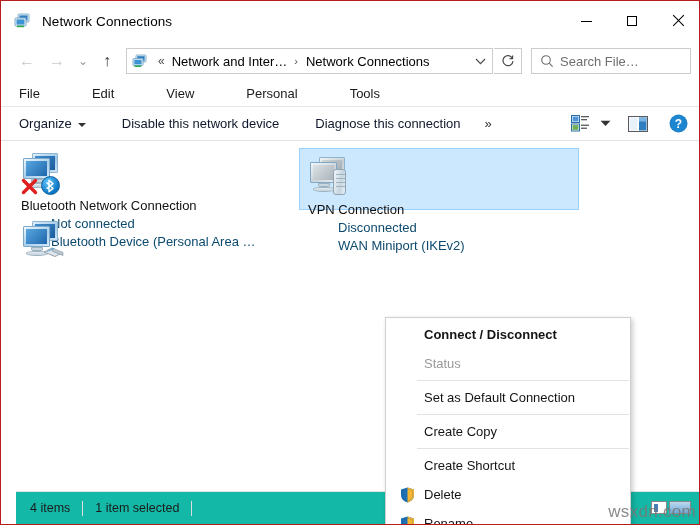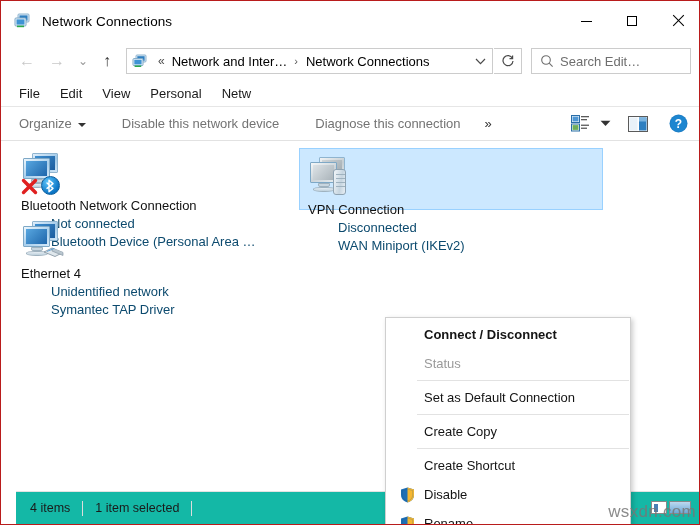--- a/index.html
+++ b/index.html
@@ -191,20 +191,21 @@
   
   .menubar {
     position: absolute;
     left: 0; top: 80px;
     width: 700px;
     height: 25px;
     background: #ffffff;
     display: flex;
     align-items: center;
     border-bottom: 1px solid #e6e6e6;
+    gap: 32px;
   }
   .menu-item {
     font-size: 13px;
     color: #1a1a1a;
     padding: 2px 9px;
     margin-left: 2px;
   }
   .menu-item.first { margin-left: 9px; }
 
   
@@ -213,21 +214,21 @@
     left: 0; top: 106px;
     width: 700px;
     height: 33px;
     background: #ffffff;
     display: flex;
     align-items: center;
     border-bottom: 1px solid #e2e2e2;
   }
   .cmd {
     font-size: 13px;
-    color: #737373;
+    color: #0f172a;
     padding: 4px 10px;
     white-space: nowrap;
   }
   .cmd.first { margin-left: 8px; }
   .caret {
     display: inline-block;
     margin-left: 6px;
     border-left: 4px solid transparent;
     border-right: 4px solid transparent;
     border-top: 4px solid #333;
@@ -570,30 +571,30 @@
       </svg>
     </div>
 
     <div class="searchbox">
       <span style="margin-left:8px;display:flex;">
         <svg width="14" height="14" viewBox="0 0 14 14">
           <circle cx="6" cy="6" r="4.3" fill="none" stroke="#6e6e6e" stroke-width="1.1"></circle>
           <line x1="9.2" y1="9.2" x2="12.6" y2="12.6" stroke="#6e6e6e" stroke-width="1.1"></line>
         </svg>
       </span>
-      <span class="search-ph">Search Edit…</span>
+      <span class="search-ph">Search File…</span>
     </div>
   </div>
 
   <div class="menubar">
     <div class="menu-item first">File</div>
     <div class="menu-item">Edit</div>
     <div class="menu-item">View</div>
     <div class="menu-item">Personal</div>
-    <div class="menu-item">Netw</div>
+    <div class="menu-item">Tools</div>
   </div>
 
   <div class="cmdbar">
     <div class="cmd first">
       <span>Organize</span><span class="caret"></span>
     </div>
     <div class="cmd" style="margin-left:16px">Disable this network device</div>
     <div class="cmd" style="margin-left:16px">Diagnose this connection</div>
     <div class="cmd-chevrons">»</div>
 
@@ -666,28 +667,23 @@
         <div class="nic-stand"></div>
         <div class="nic-base"></div>
         <div class="badge-rj45">
           <svg width="22" height="14" viewBox="0 0 22 14">
             <path d="M1 7 L9 3 L20 7.5 L12 11.5 Z" fill="#dfe7ec" stroke="#8a9aa6" stroke-width="0.9"></path>
             <path d="M9 3 L9 6 L20 10.5 L20 7.5" fill="#b9c6cf" stroke="#8a9aa6" stroke-width="0.7"></path>
             <path d="M3.6 6.3 L11 3 L11.8 3.4 L4.4 6.8 Z" fill="#4f9bd6"></path>
           </svg>
         </div>
       </div>
-      <div class="conn-text">
-        <div class="conn-name">Ethernet 4</div>
-        <div class="conn-sub">Unidentified network</div>
-        <div class="conn-sub">Symantec TAP Driver</div>
-      </div>
-    </div>
-
-    <div class="conn-item selected" style="left:298px; top:7px; width:304px; height:62px;">
+    </div>
+
+    <div class="conn-item selected" style="left:298px; top:7px; width:280px; height:62px;">
       <div class="conn-icon nic-grey">
         <div class="nic-back"></div>
         <div class="nic-front"></div>
         <div class="nic-stand"></div>
         <div class="nic-base"></div>
         <div class="badge-wan"></div>
       </div>
       <div class="conn-text">
         <div class="conn-name">VPN Connection</div>
         <div class="conn-sub">Disconnected</div>
@@ -729,21 +725,21 @@
       </div>
 
       <div class="ctx-row">
         <span class="ctx-iconcell">
           <svg class="shield" viewBox="0 0 15 16">
             <path d="M7.5 0.6 L14 2.6 L14 8 C14 12 10.8 14.6 7.5 15.4 C4.2 14.6 1 12 1 8 L1 2.6 Z" fill="#1f6fb4"></path>
             <path d="M7.5 0.6 L14 2.6 L14 8 C14 12 10.8 14.6 7.5 15.4 Z" fill="#f5b731"></path>
             <path d="M7.5 2 L12.7 3.6 L12.7 8 C12.7 11.2 10.2 13.4 7.5 14.1 C4.8 13.4 2.3 11.2 2.3 8 L2.3 3.6 Z" fill="none" stroke="#0f4f85" stroke-width="0.6" opacity="0.35"></path>
           </svg>
         </span>
-        <span class="ctx-label">Disable</span>
+        <span class="ctx-label">Delete</span>
       </div>
 
       <div class="ctx-row">
         <span class="ctx-iconcell">
           <svg class="shield" viewBox="0 0 15 16">
             <path d="M7.5 0.6 L14 2.6 L14 8 C14 12 10.8 14.6 7.5 15.4 C4.2 14.6 1 12 1 8 L1 2.6 Z" fill="#1f6fb4"></path>
             <path d="M7.5 0.6 L14 2.6 L14 8 C14 12 10.8 14.6 7.5 15.4 Z" fill="#f5b731"></path>
             <path d="M7.5 2 L12.7 3.6 L12.7 8 C12.7 11.2 10.2 13.4 7.5 14.1 C4.8 13.4 2.3 11.2 2.3 8 L2.3 3.6 Z" fill="none" stroke="#0f4f85" stroke-width="0.6" opacity="0.35"></path>
           </svg>
         </span>

